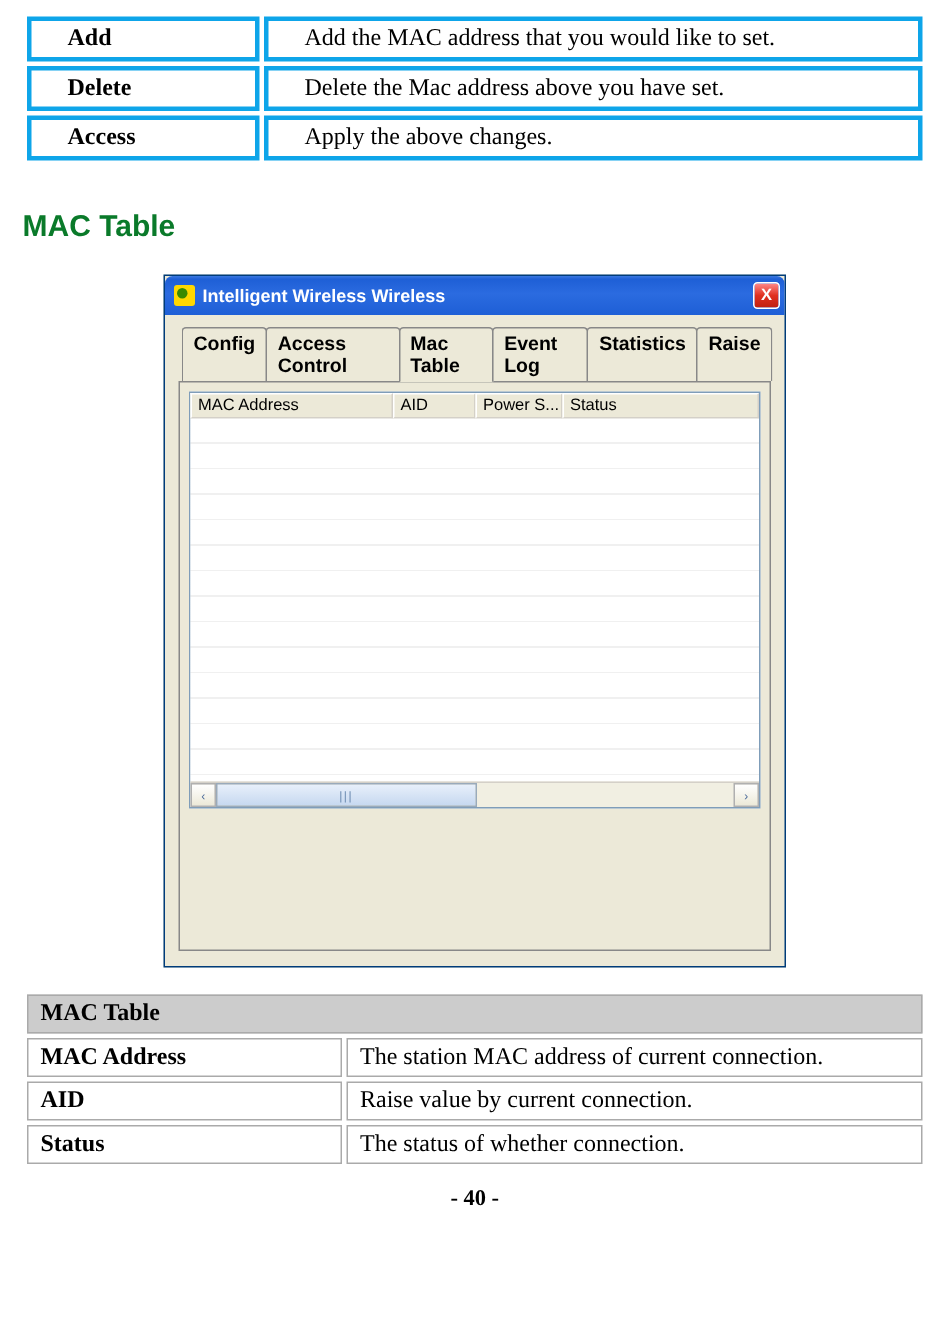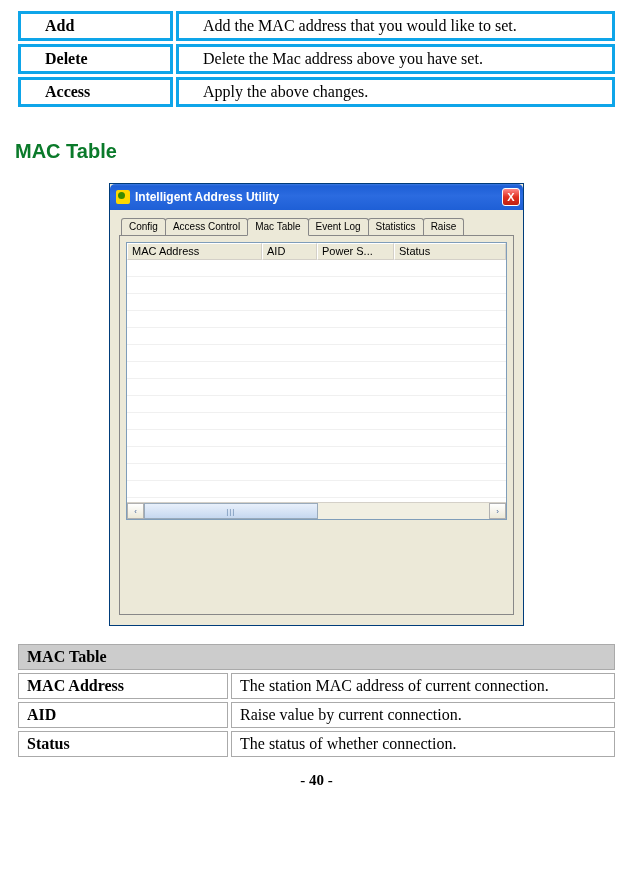--- a/index.html
+++ b/index.html
@@ -113,22 +113,23 @@
       align-items: center;
       justify-content: center;
       font-size: 11px;
       line-height: 1;
     }
     .win-body {
       padding: 8px 9px 10px 9px;
     }
     .tabs-row {
       display: flex;
-      font-size: 10px;
+      font-size: 13px;
       margin-left: 2px;
+      font-weight: bold;
     }
     .tab {
       border: 1px solid #888;
       border-bottom: none;
       padding: 2px 7px;
       background: #ece9d8;
       margin-right: -1px;
       border-top-left-radius: 3px;
       border-top-right-radius: 3px;
       position: relative;
@@ -163,21 +164,21 @@
       border-top-color: #fff;
       border-left-color: #fff;
       background: #ece9d8;
       padding: 1px 4px;
       height: 17px;
       white-space: nowrap;
       overflow: hidden;
     }
     .ch-mac { width: 135px; }
     .ch-aid { width: 55px; }
-    .ch-ps  { width: 77px; }
+    .ch-ps  { width: 58px; }
     .ch-st  { flex: 1; }
     .list-rows {
       flex: 1;
       overflow: hidden;
       background: repeating-linear-gradient(to bottom, #fff 0, #fff 16px, #f0f0f0 16px, #f0f0f0 17px);
     }
     .scrollbar-h {
       height: 17px;
       background: #f1efe2;
       border-top: 1px solid #d4d0c8;
@@ -238,21 +239,21 @@
   </tr>
 </tbody>
   </table>
 
 <h2 class="section-heading">MAC Table</h2>
 
 <div class="screenshot-wrap">
   <div class="win">
     <div class="titlebar">
       <span class="icon"></span>
-      <span class="title-text">Intelligent Address Utility</span>
+      <span class="title-text">Intelligent Wireless Wireless</span>
       <span class="close-btn">
         <span>X</span>
       </span>
     </div>
     <div class="win-body">
       <div class="tabs-row">
         <div class="tab">Config</div>
         <div class="tab">Access Control</div>
         <div class="tab active">Mac Table</div>
         <div class="tab">Event Log</div>

